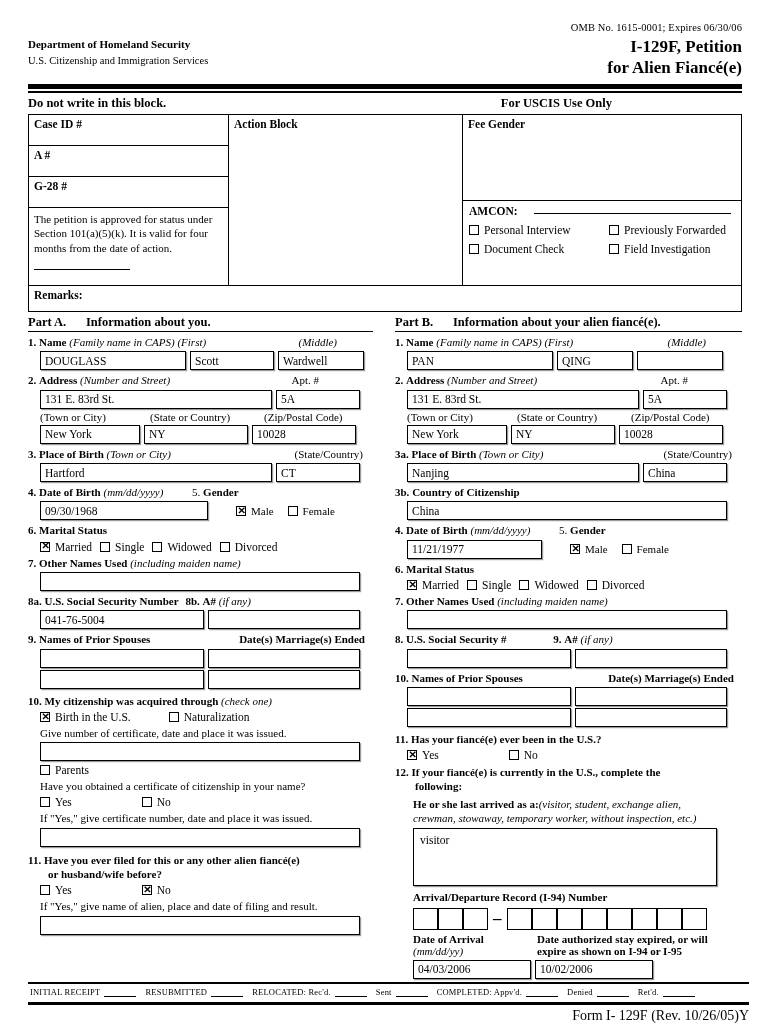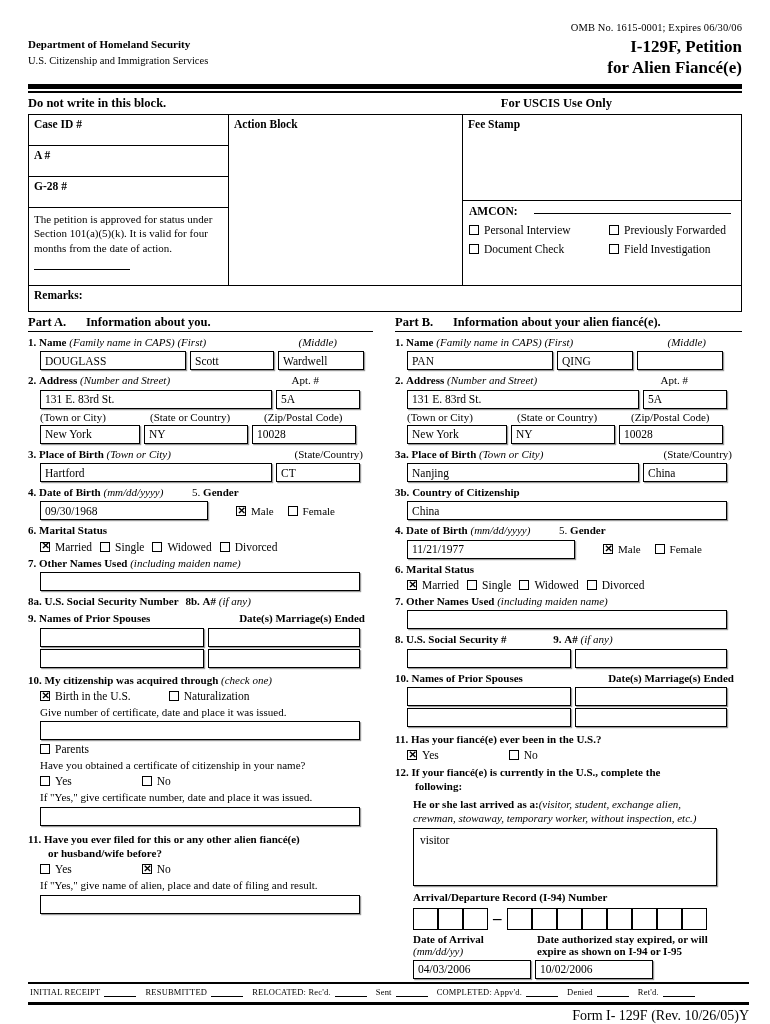--- a/index.html
+++ b/index.html
@@ -118,21 +118,21 @@
       <div class="col-case">
         <div class="cellbox bb h-case">Case ID #</div>
         <div class="cellbox bb h-a">A #</div>
         <div class="cellbox bb h-g">G-28 #</div>
         <div class="approve"><span>The petition is approved for status under Section 101(a)(5)(k).  It is valid for four months from the date of action.</span><span class="ul"></span></div>
       </div>
       <div class="col-act">
         <div class="cellbox">Action Block</div>
       </div>
       <div class="col-fee">
-        <div class="cellbox bb fee-stamp">Fee Stamp</div>
+        <div class="cellbox bb fee-stamp">Fee Gender</div>
         <div class="amcon">
           <div class="amcon-line">
             <span class="lbl">AMCON:</span>
             <span class="rule"></span>
           </div>
           <div class="cbrow">
             <span class="c1"><span class="cb"></span><span>Personal Interview</span></span>
             <span><span class="cb"></span><span>Previously Forwarded</span></span>
           </div>
           <div class="cbrow">
@@ -249,20 +249,24 @@
           <div class="fld" style="width:320px;margin-left:12px"></div>
         </div>
 
       <div class="q">
         <span class="num">8a.</span>
         <b>U.S. Social Security Number</b>
         <span class="num" style="margin-left:4px">8b.</span>
         <b>A#</b>
         <span class="it">(if any)</span>
       </div>
+      <div class="fldrow">
+        <div class="fld" style="width:164px;margin-left:12px">041-76-5004</div>
+        <div class="fld" style="width:152px"></div>
+      </div>
 
       <div class="q">
         <span class="num">9.</span>
         <b>Names of Prior Spouses</b>
         <b style="float:right;margin-right:8px">Date(s) Marriage(s) Ended</b>
       </div>
       <div class="fldrow">
         <div class="fld" style="width:164px;margin-left:12px"></div>
         <div class="fld" style="width:152px"></div>
       </div>
@@ -393,21 +397,21 @@
         </div>
 
       <div class="q">
         <span class="num">4.</span>
         <b>Date of Birth</b>
         <span class="it">(mm/dd/yyyy)</span>
         <span style="margin-left:26px">5.</span>
         <b>Gender</b>
       </div>
       <div class="fldrow" style="align-items:center">
-        <div class="fld" style="width:168px;margin-left:12px">11/21/1977</div>
+        <div class="fld" style="width:135px;margin-left:12px">11/21/1977</div>
         <span class="chkitem" style="margin-left:24px">
             <span class="cb x"></span>
             <span>Male</span>
           </span>
         <span class="chkitem" style="margin-left:10px">
             <span class="cb"></span>
             <span>Female</span>
           </span>
       </div>
 

